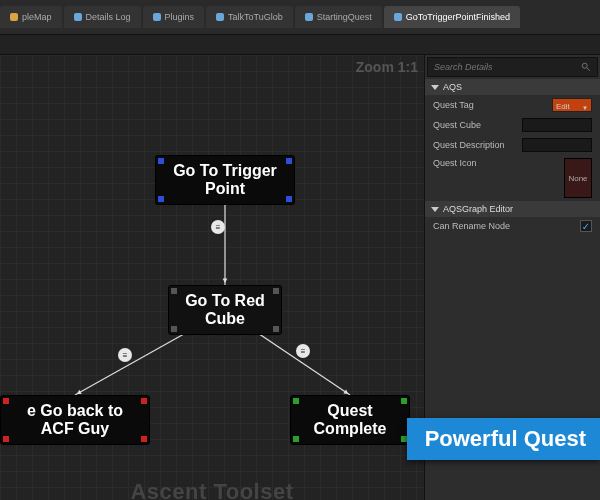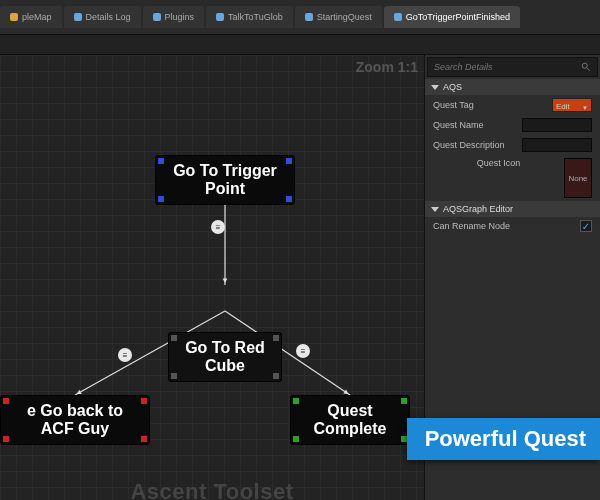--- a/index.html
+++ b/index.html
@@ -243,21 +243,21 @@
     <svg class="edges" id="edges">
         <line x1="225" y1="126" x2="225" y2="230" class="edge-line"></line>
         <polygon points="225,228 222.60287230697898,223.61208719054812 227.39712769302102,223.61208719054812" class="edge-arrow"></polygon>
         <line x1="225" y1="256" x2="75" y2="340" class="edge-line"></line>
         <polygon points="76.74501203189944,339.0227932621363 79.40224768903914,334.7873359476984 81.74473702217891,338.9703526140194" class="edge-arrow"></polygon>
         <line x1="225" y1="256" x2="350" y2="340" class="edge-line"></line>
         <polygon points="348.3399968605991,338.8844778903226 343.36099787040285,338.4266907611624 346.03504681168783,334.44745126520263" class="edge-arrow"></polygon>
       </svg>
     <div class="watermark">Ascent Toolset</div>
   <div class="node" style="left: 155px; top: 100px; width: 140px; background: rgb(10, 10, 10);"><span>Go To Trigger Point</span><div class="corner tl" style="background: rgb(43, 79, 214);"></div><div class="corner tr" style="background: rgb(43, 79, 214);"></div><div class="corner bl" style="background: rgb(43, 79, 214);"></div><div class="corner br" style="background: rgb(43, 79, 214);"></div></div>
-      <div class="node" style="left: 168px; top: 230px; width: 114px; background: rgb(17, 17, 17); margin-top: 47px;"><span>Go To Red Cube</span><div class="corner tl" style="background: rgb(85, 85, 85);"></div><div class="corner tr" style="background: rgb(85, 85, 85);"></div><div class="corner bl" style="background: rgb(85, 85, 85);"></div><div class="corner br" style="background: rgb(85, 85, 85);"></div></div>
+      <div class="node" style="left: 168px; top: 230px; width: 114px; background: rgb(17, 17, 17);"><span>Go To Red Cube</span><div class="corner tl" style="background: rgb(85, 85, 85);"></div><div class="corner tr" style="background: rgb(85, 85, 85);"></div><div class="corner bl" style="background: rgb(85, 85, 85);"></div><div class="corner br" style="background: rgb(85, 85, 85);"></div></div>
       <div class="node" style="left: 0px; top: 340px; width: 150px; background: rgb(10, 10, 10);"><span>e Go back to ACF Guy</span><div class="corner tl" style="background: rgb(204, 34, 34);"></div><div class="corner tr" style="background: rgb(204, 34, 34);"></div><div class="corner bl" style="background: rgb(204, 34, 34);"></div><div class="corner br" style="background: rgb(204, 34, 34);"></div></div>
       <div class="node" style="left: 290px; top: 340px; width: 120px; background: rgb(10, 10, 10);"><span>Quest Complete</span><div class="corner tl" style="background: rgb(44, 158, 44);"></div><div class="corner tr" style="background: rgb(44, 158, 44);"></div><div class="corner bl" style="background: rgb(44, 158, 44);"></div><div class="corner br" style="background: rgb(44, 158, 44);"></div></div>
       <div class="edge-badge" style="left: 211px; top: 165px;">≡</div>
       <div class="edge-badge" style="left: 118px; top: 293px;">≡</div>
       <div class="edge-badge" style="left: 296px; top: 289px;">≡</div>
     </div>
   <div class="details">
     <div class="search">
       <input placeholder="Search Details" style="">
       <svg class="lens" viewBox="0 0 16 16">
@@ -271,28 +271,28 @@
           <span>AQS</span>
         </div>
         <div class="prop">
           <div class="label">Quest Tag</div>
           <div class="dropdown">
             <span>Edit</span>
             <span style="font-size: 6px;">▼</span>
           </div>
         </div>
         <div class="prop">
-          <div class="label">Quest Name</div>
+          <div class="label">Quest Cube</div>
           <div class="field"></div>
         </div>
         <div class="prop">
           <div class="label">Quest Description</div>
           <div class="field"></div>
         </div>
-        <div class="prop" style="align-items: flex-start; text-align: center;">
+        <div class="prop" style="align-items: flex-start;">
           <div class="label">Quest Icon</div>
           <div class="thumb">None</div>
         </div>
         <div class="section-header">
           <div class="tri"></div>
           <span>AQSGraph Editor</span>
         </div>
         <div class="prop">
           <div class="label">Can Rename Node</div>
           <div class="checkbox">✓</div>

